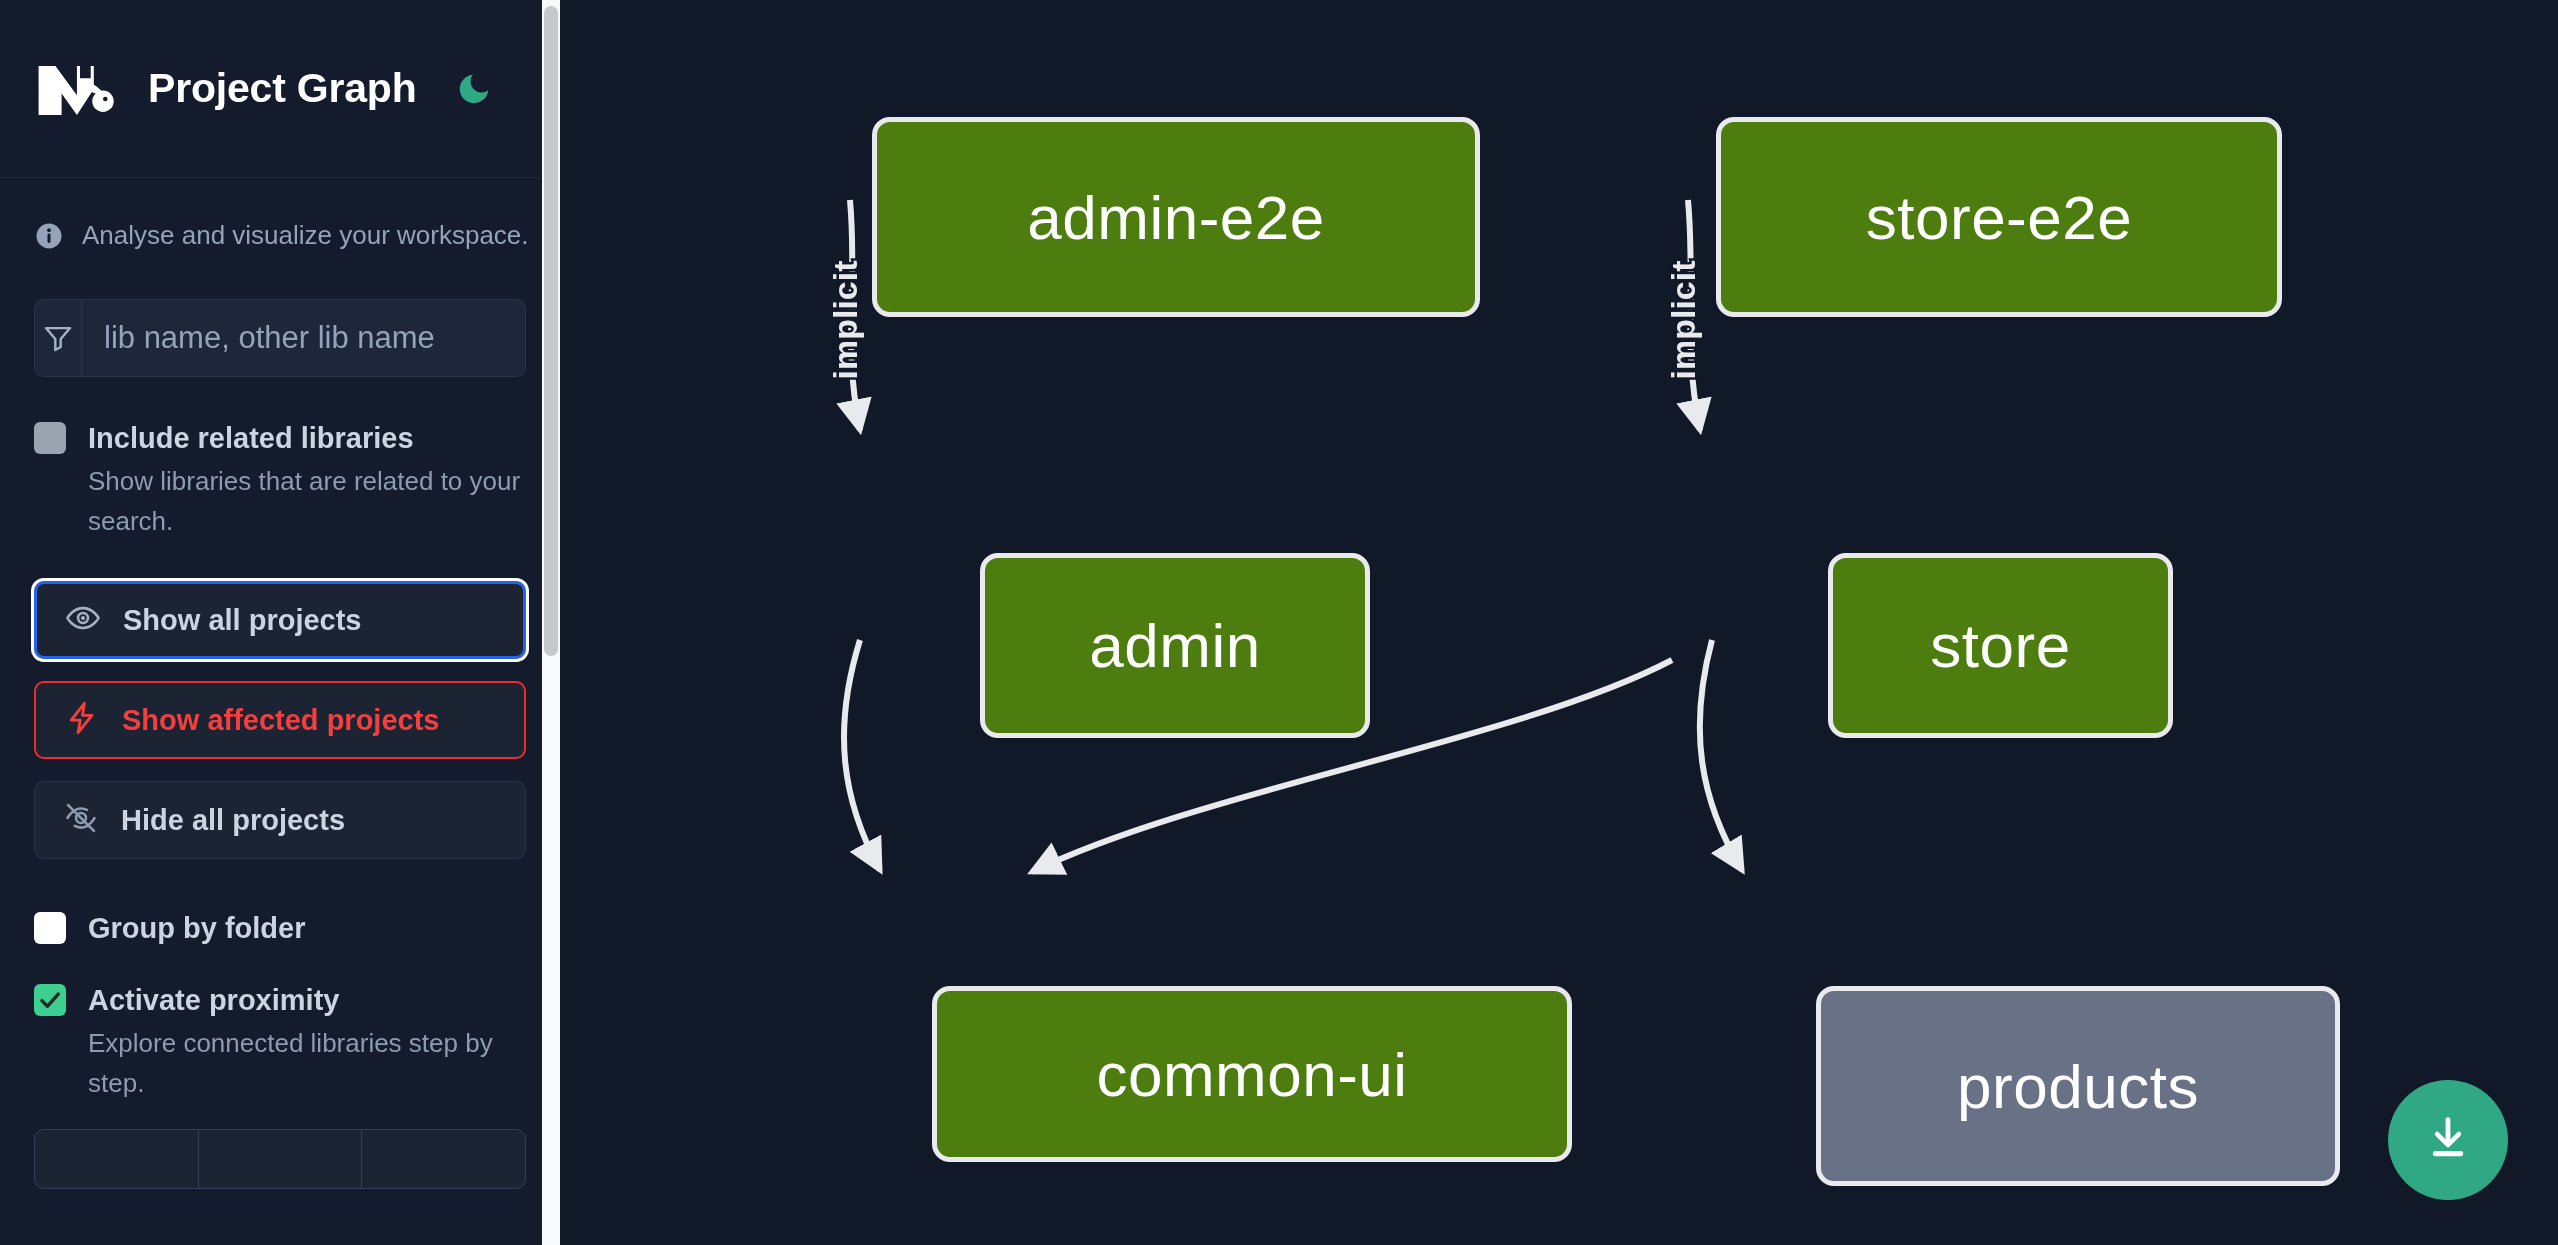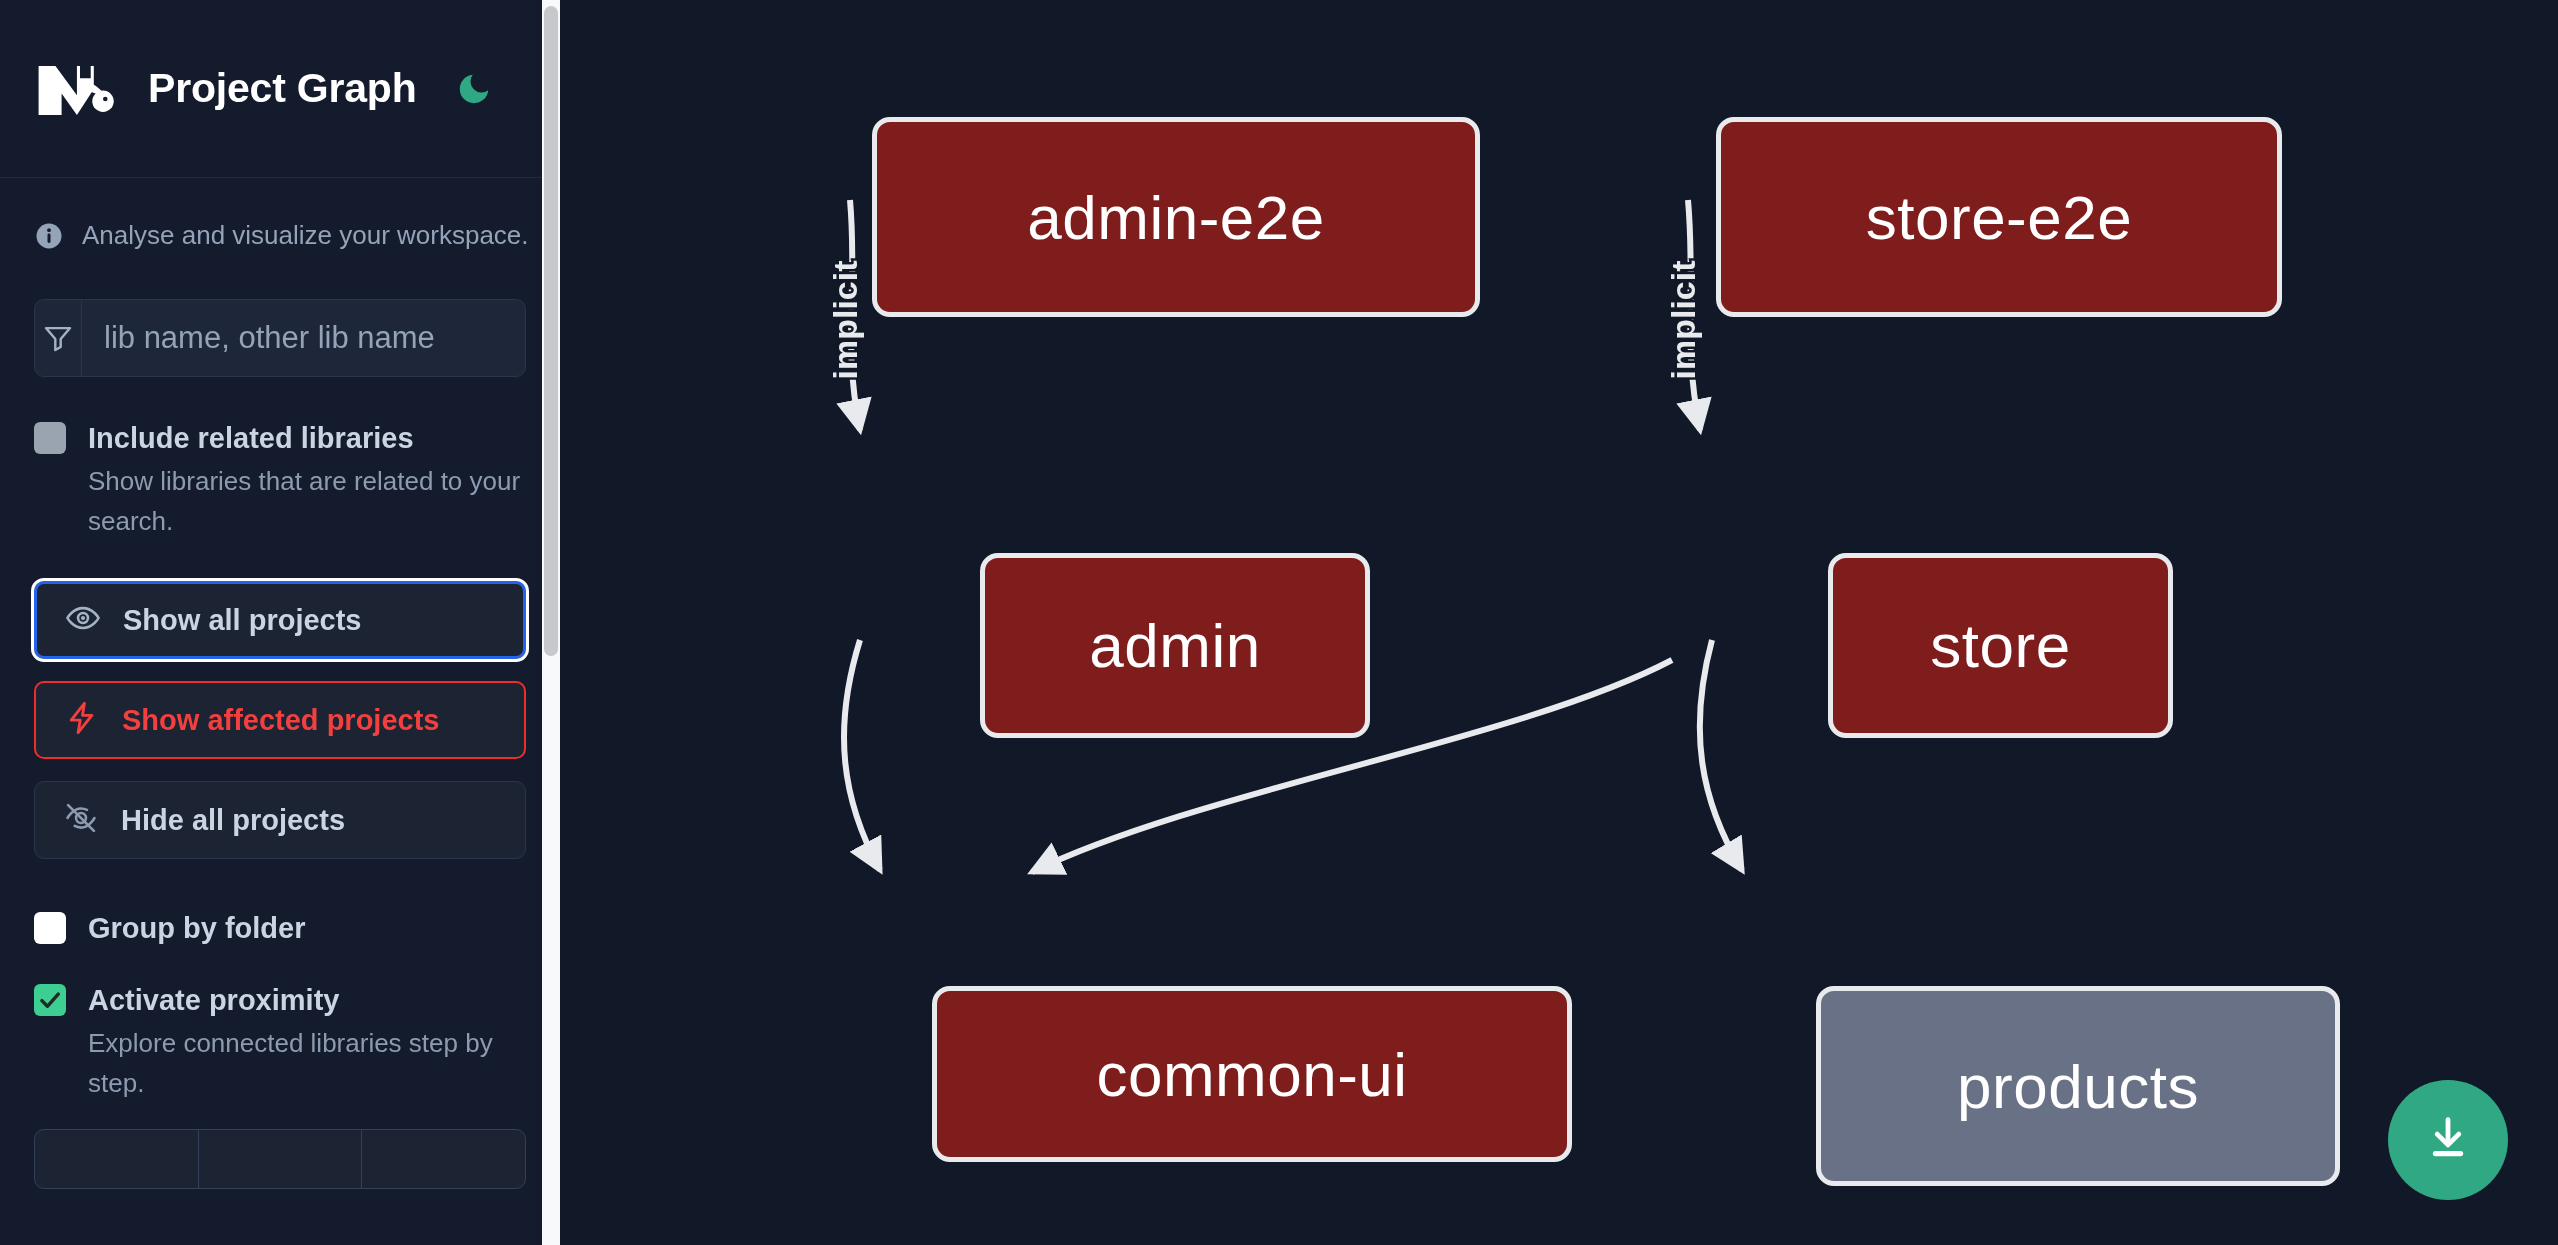--- a/index.html
+++ b/index.html
@@ -205,21 +205,21 @@
 
   .node {
     position: absolute;
     border: 5px solid #e8eaed;
     border-radius: 18px;
     display: flex;
     align-items: center;
     justify-content: center;
     cursor: pointer;
   }
-  .node-pink { background: #7f1d1d; }
+  .node-pink { background: #4d7c0f; }
   .node-grey { background: #697186; }
   .node-label {
     color: #ffffff;
     font-size: 62px;
     font-weight: 400;
     letter-spacing: 0.5px;
     white-space: nowrap;
   }
 
   

